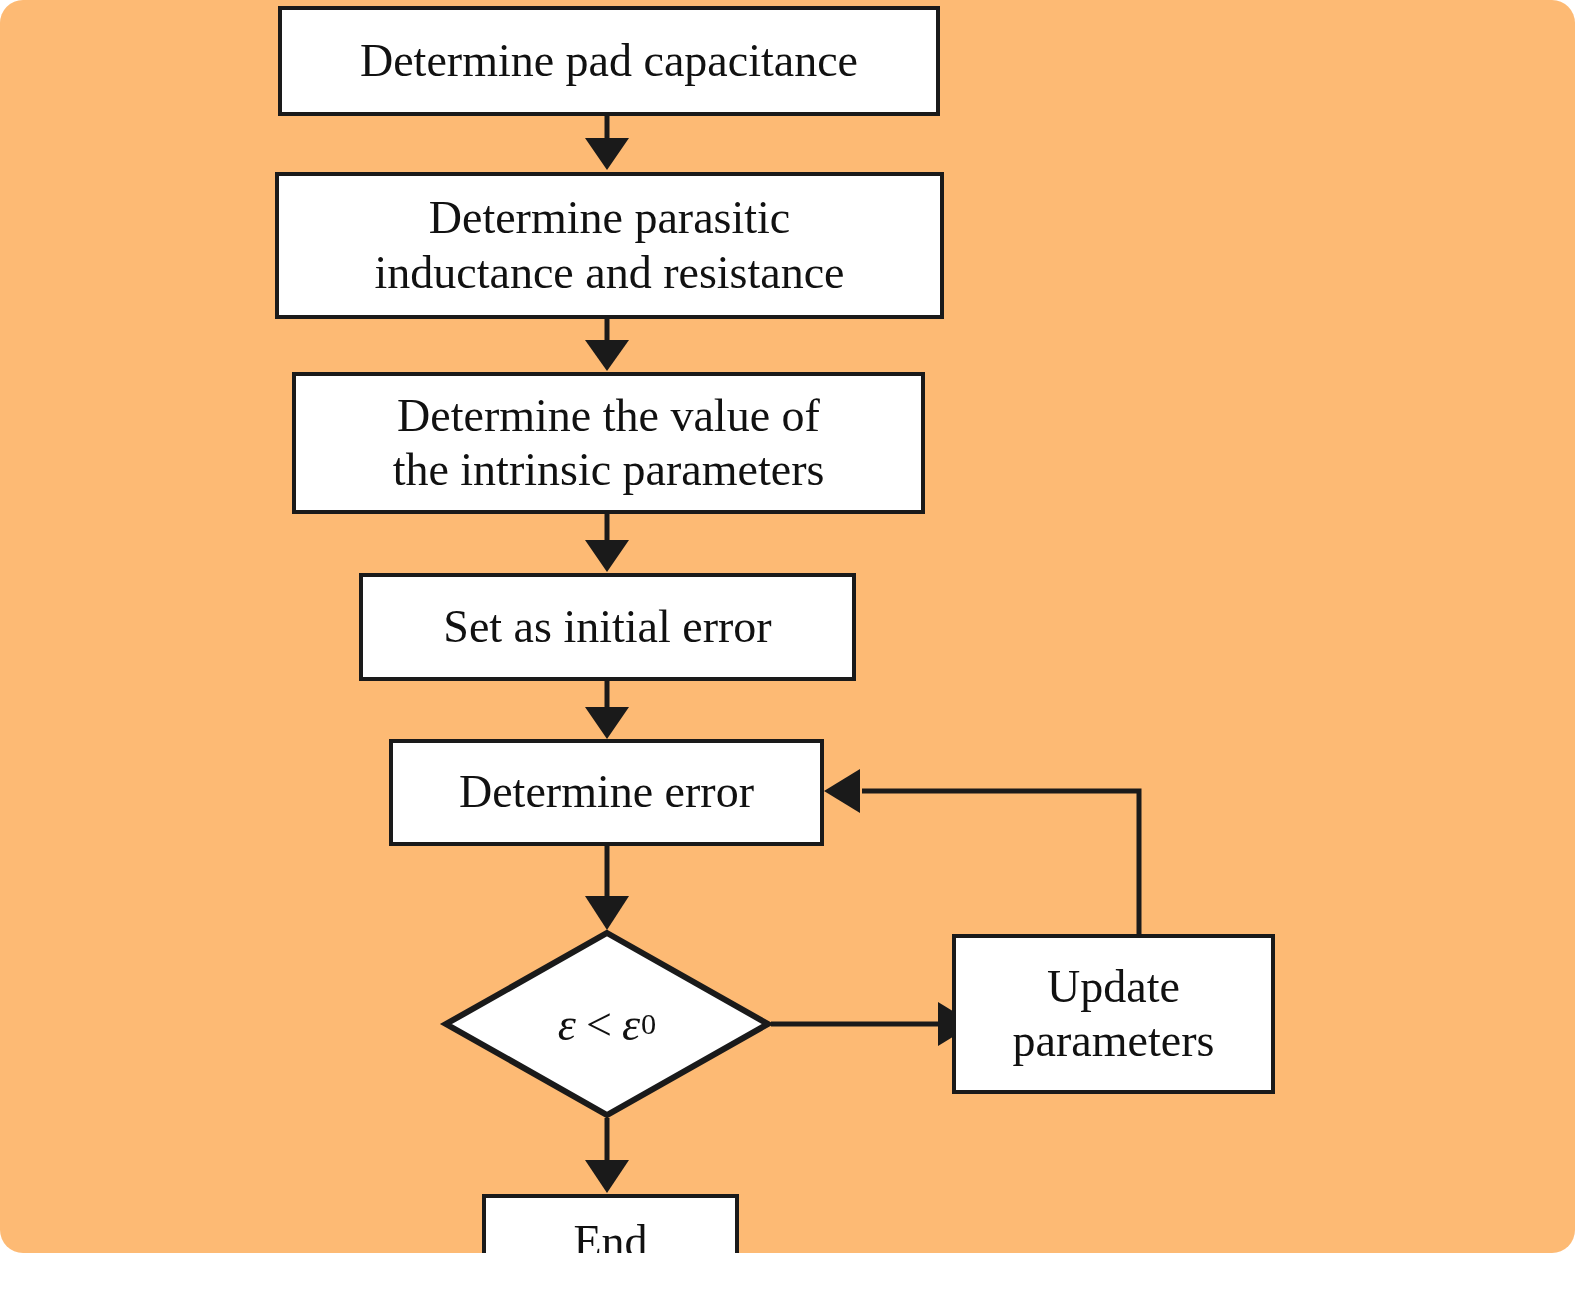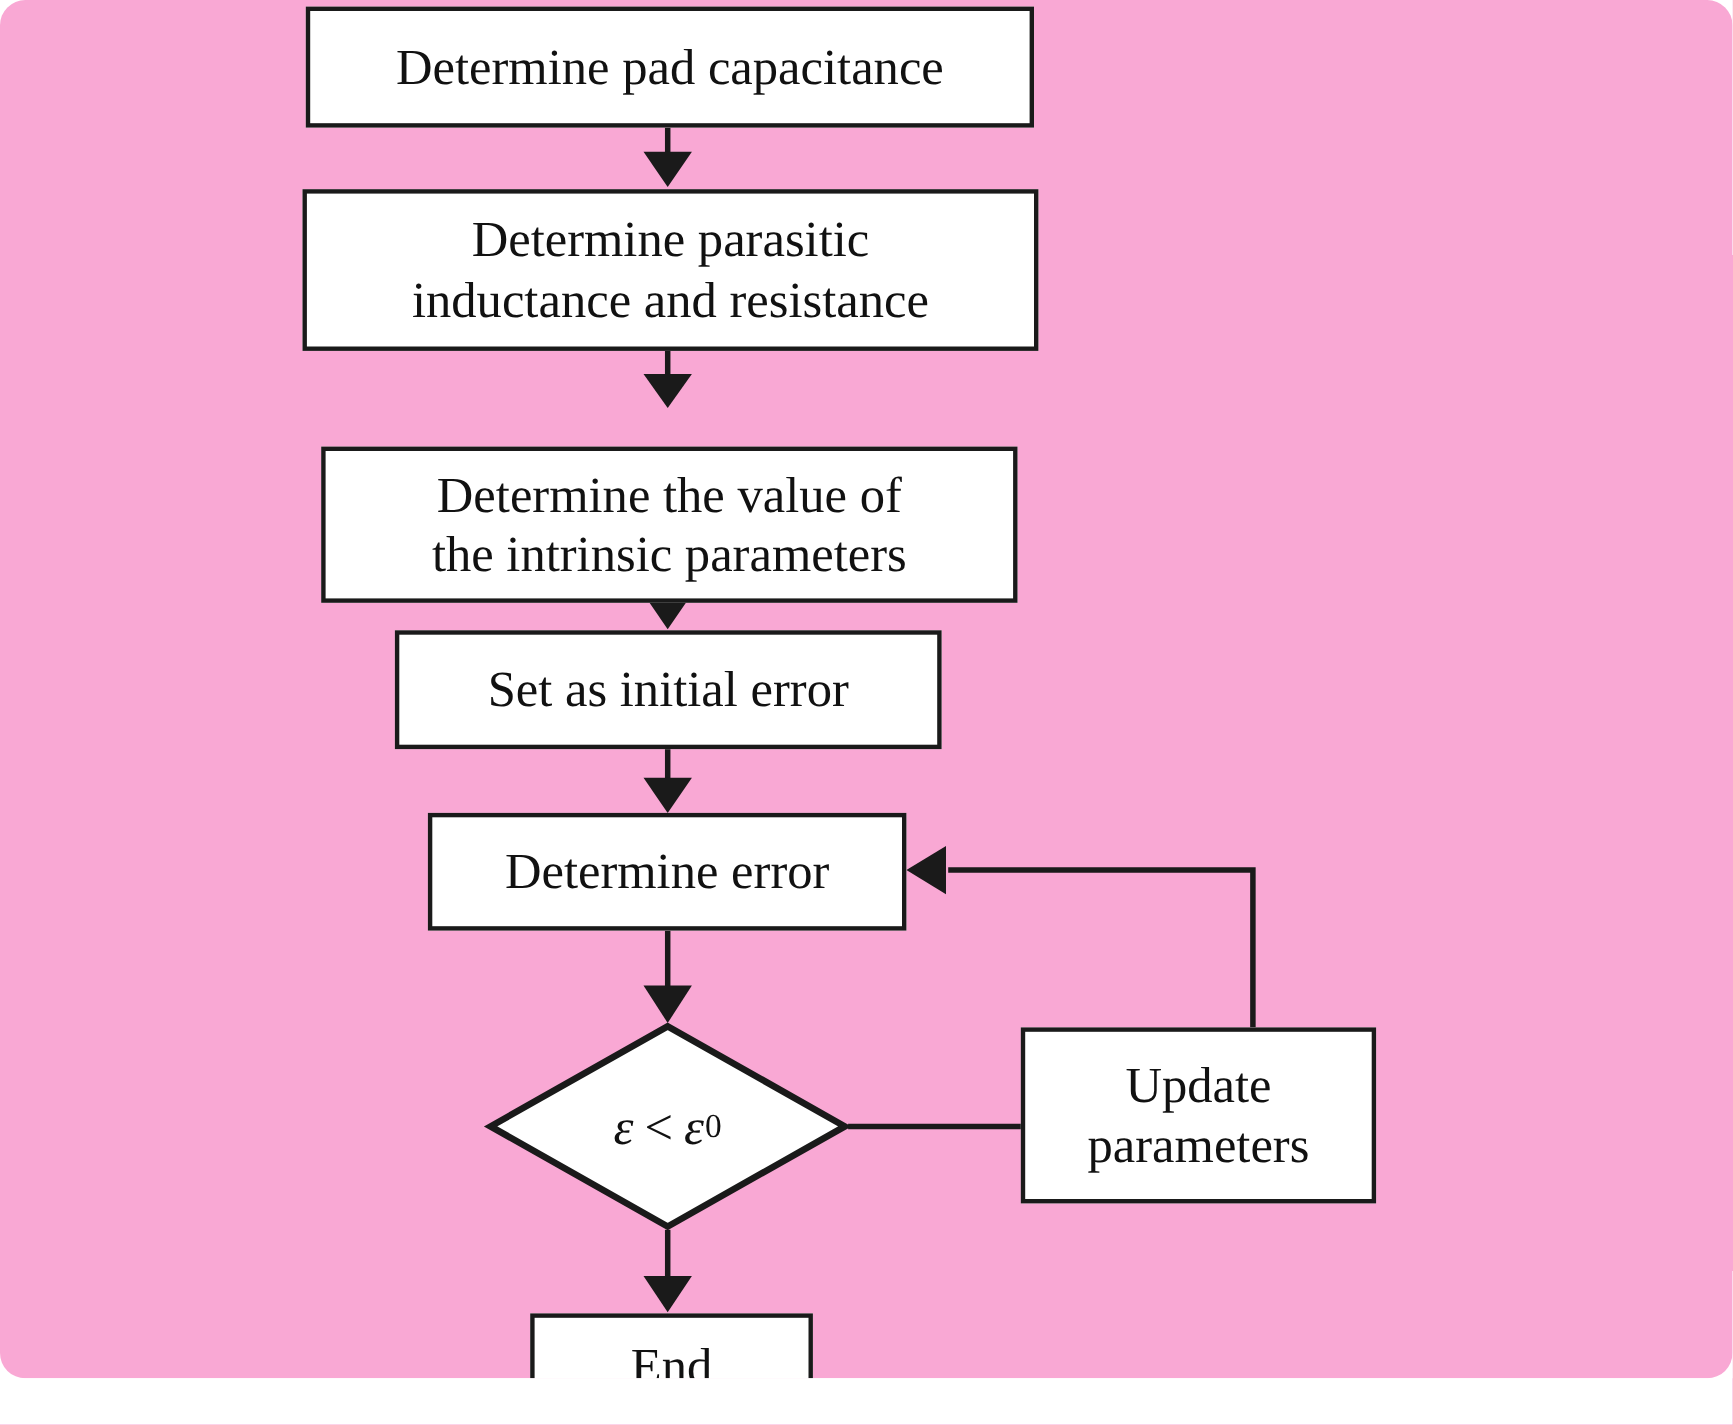--- a/index.html
+++ b/index.html
@@ -5,21 +5,21 @@
 <style>
   html, body {
     margin: 0;
     padding: 0;
     background: #ffffff;
   }
   #canvas {
     position: relative;
     width: 1575px;
     height: 1253px;
-    background: #f9a8d4;
+    background: #fdba74;
     overflow: hidden;
     font-family: "Liberation Serif", "DejaVu Serif", serif;
     border-radius: 23px;
   }
   .node {
     position: absolute;
     box-sizing: border-box;
     border: 4px solid #1a1a1a;
     background: #ffffff;
     display: flex;
@@ -128,21 +128,21 @@
 
   <div class="node" style="left:278px; top:6px; width:662px; height:110px;">
     <span>Determine pad capacitance</span>
   </div>
 
   <div class="node" style="left:275px; top:172px; width:669px; height:147px;">
     <span>Determine parasitic
 inductance and resistance</span>
   </div>
 
-  <div class="node" style="left:292px; top:372px; width:633px; height:142px;margin-top:34px;">
+  <div class="node" style="left:292px; top:372px; width:633px; height:142px;">
     <span>Determine the value of
 the intrinsic parameters</span>
   </div>
 
   <div class="node" style="left:359px; top:573px; width:497px; height:108px;">
     <span>Set as initial error</span>
   </div>
 
   <div class="node" style="left:389px; top:739px; width:435px; height:107px;">
     <span>Determine error</span>
@@ -153,21 +153,21 @@
       <polygon points="164,3 325,94 164,185 3,94" fill="#ffffff" stroke="#1a1a1a" stroke-width="6"></polygon>
     </svg>
     <div class="diamond-label">
       <span>ε</span>
         <span class="op">&lt;</span>
         <span>ε</span>
         <span class="sub">0</span>
     </div>
   </div>
 
-  <div class="node" style="left:928px; top:934px; width:323px; height:160px;">
+  <div class="node" style="left:952px; top:934px; width:323px; height:160px;">
     <span>Update
 parameters</span>
   </div>
 
   <div class="node" style="left:482px; top:1194px; width:257px; height:96px;text-align:center;">
     <span>End</span>
   </div>
 
 </div>
 

